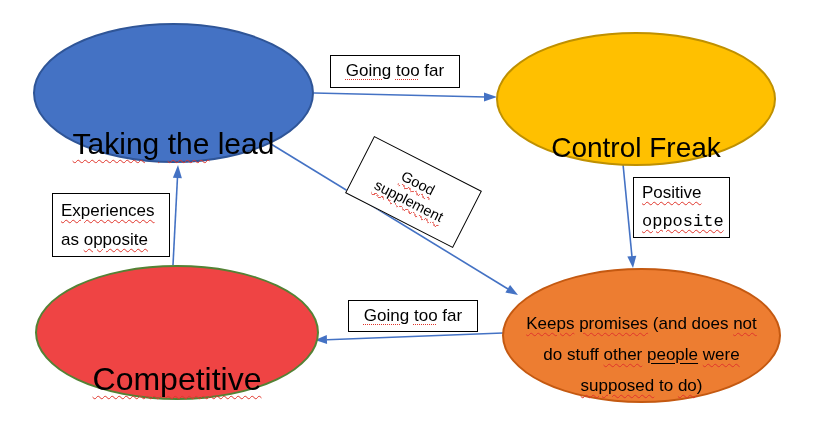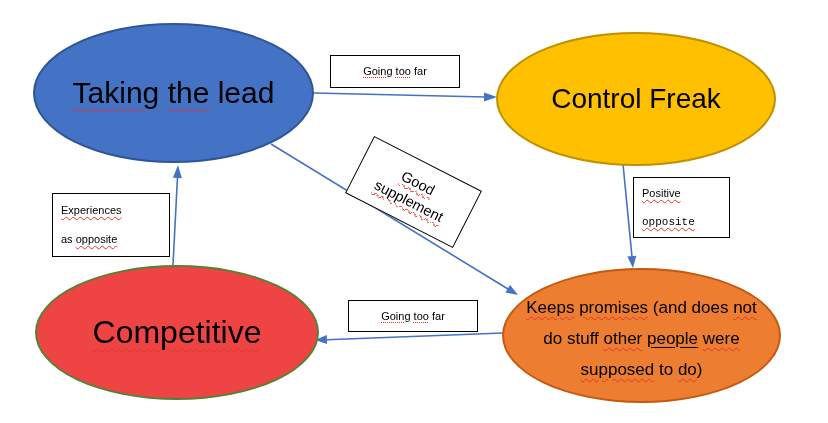--- a/index.html
+++ b/index.html
@@ -2,28 +2,28 @@
 <html><head>
 <meta charset="utf-8">
 <style>
   html,body{margin:0;padding:0}
   *{box-sizing:border-box}
   .canvas{position:relative;width:828px;height:423px;background:#fff;overflow:hidden;
           font-family:"Liberation Sans",sans-serif;color:#000}
   svg.arrows{position:absolute;left:0;top:0;width:828px;height:423px}
 
   .node{position:absolute;border-radius:50%;border:2.5px solid #000;
-        display:flex;align-items:center;justify-content:center;text-align:center;line-height:1.15}
+        display:flex;align-items:flex-end;justify-content:center;text-align:center;line-height:1.15}
   #node-taking      {left:33px; top:23px;  width:281px;height:140px;font-size:30px}
   #node-control     {left:496px;top:32px;  width:280px;height:134px;font-size:28px}
   #node-competitive {left:35px; top:265px; width:284px;height:135px;font-size:32px}
   #node-keeps       {left:502px;top:268px; width:279px;height:135px;font-size:17px;padding-top:6px}
   #node-keeps .tline{line-height:31px;white-space:nowrap}
 
-  .label-box{position:absolute;background:#fff;border:1.6px solid #000;font-size:11px;
+  .label-box{position:absolute;background:#fff;border:1.6px solid #000;font-size:17px;
              display:flex;flex-direction:column;justify-content:center;line-height:1.1}
   #lbl-gtf-top   {left:330px;top:55px; width:130px;height:33px;align-items:center}
   #lbl-good      {left:353px;top:160px;width:121px;height:64px;transform:rotate(27deg);
                   align-items:center;font-size:14.5px;text-align:center}
   #lbl-good .tline{line-height:20px}
   #lbl-pos       {left:633px;top:177px;width:97px; height:61px;padding-left:8px}
   #lbl-pos .tline{line-height:28px}
   #lbl-exp       {left:52px; top:193px;width:118px;height:64px;padding-left:8px}
   #lbl-exp .tline{line-height:29px}
   #lbl-gtf-bot   {left:348px;top:300px;width:130px;height:32px;align-items:center}

